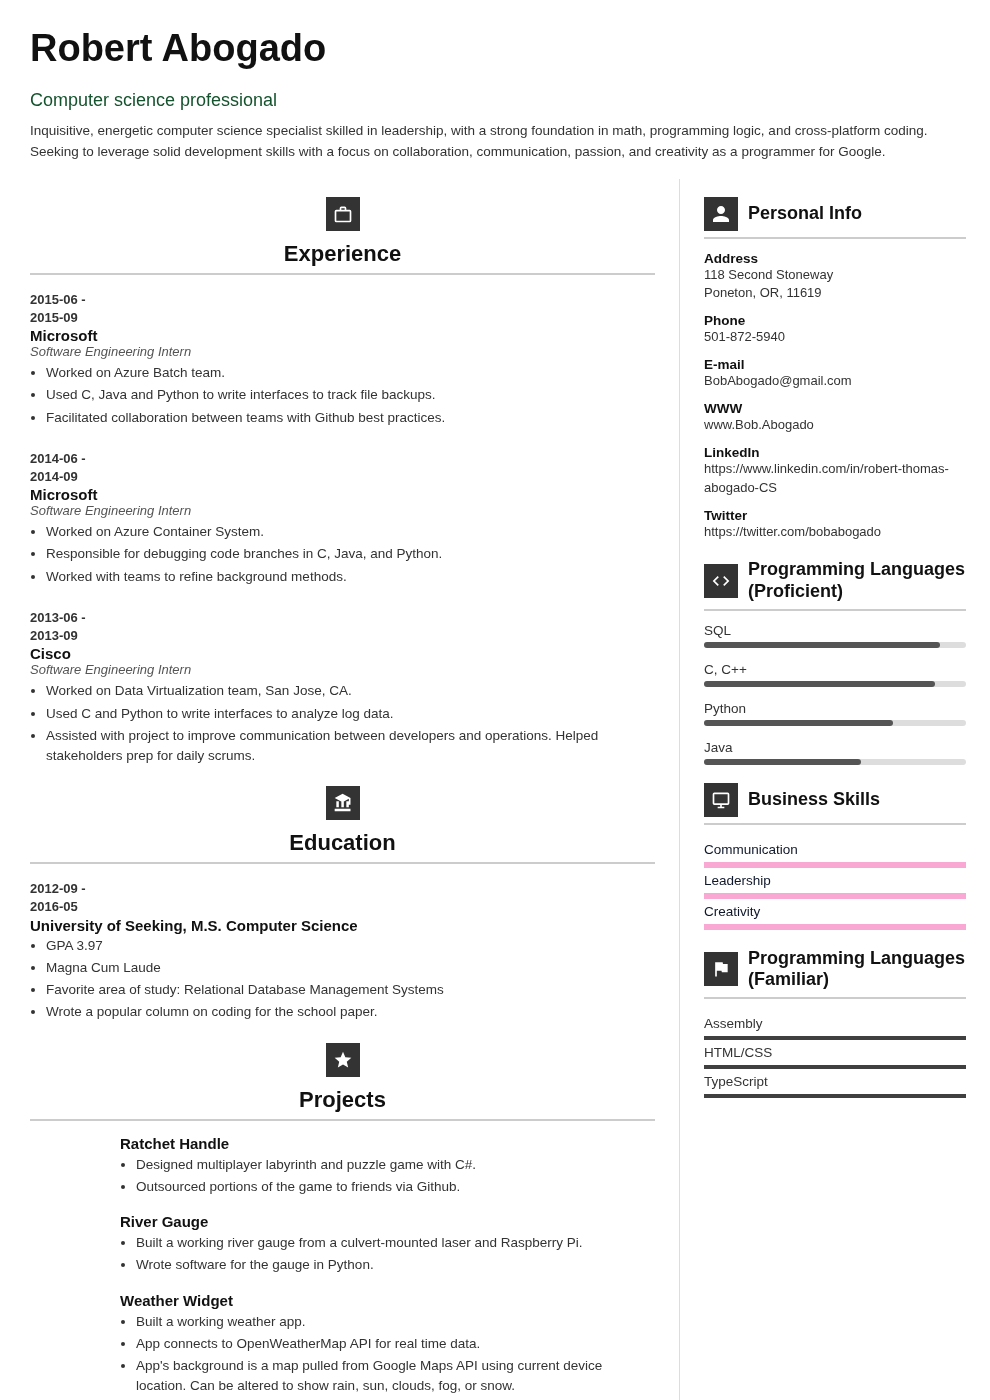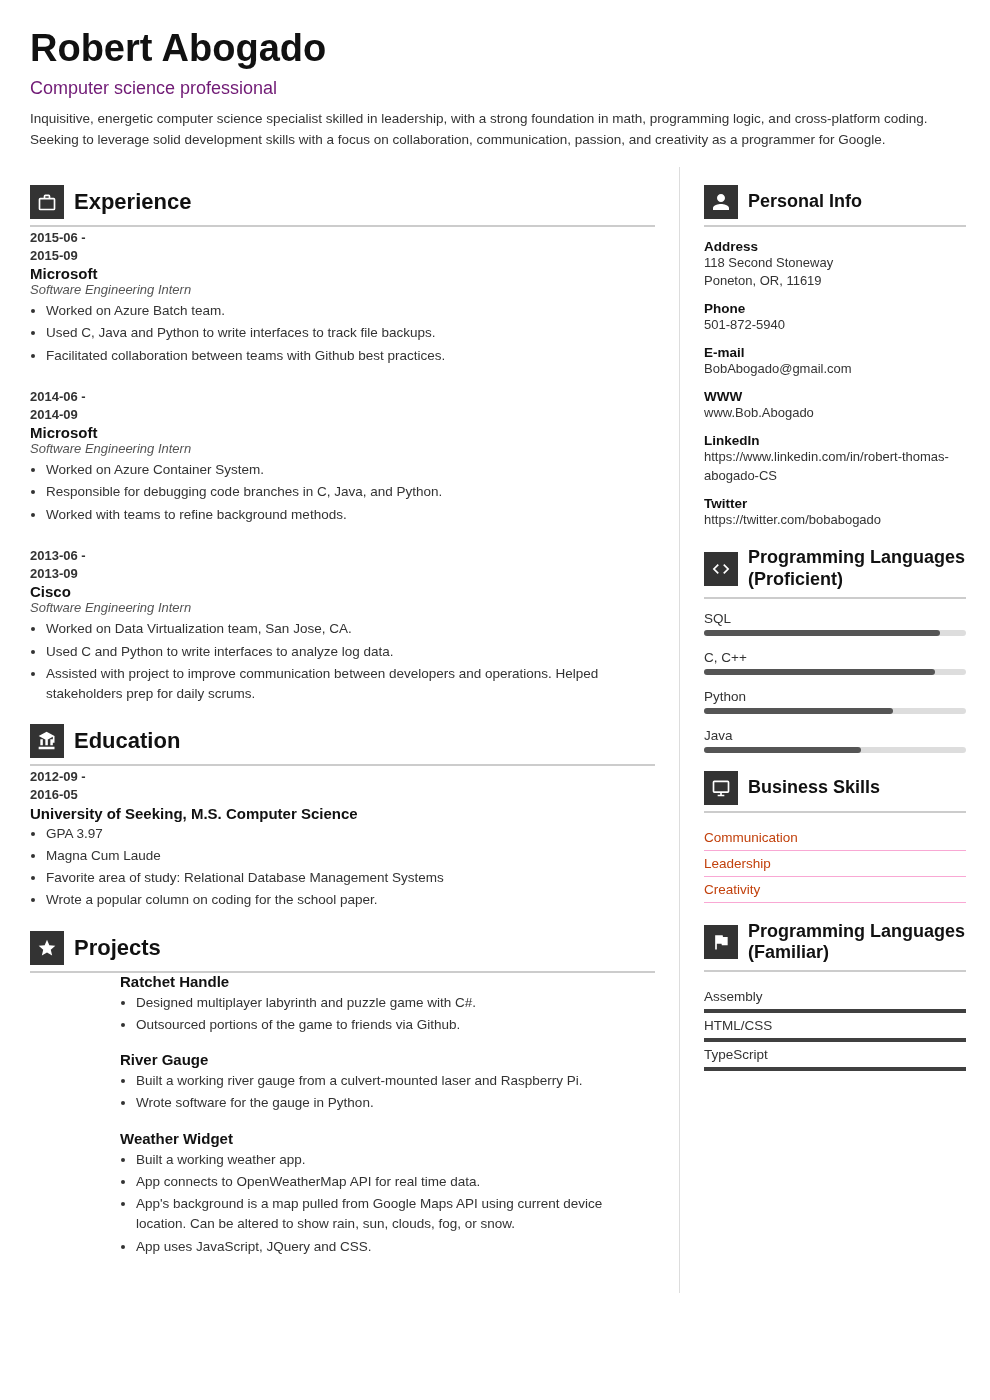--- a/index.html
+++ b/index.html
@@ -24,22 +24,22 @@
       padding: 28px 30px 16px 30px;
     }
     .header h1 {
       font-size: 38px;
       font-weight: 900;
       color: #111;
       line-height: 1.1;
     }
     .header .subtitle {
       font-size: 18px;
-      color: #701a75;
-      margin-top: 8px;
+      color: #14532d;
+      margin-top: 20px;
     }
     .header .summary {
       font-size: 13.5px;
       color: #333;
       margin-top: 10px;
       line-height: 1.55;
     }
 
     
     .two-col {
@@ -62,21 +62,23 @@
       padding: 10px 24px 20px 24px;
     }
 
     
     .section-header {
       display: flex;
       align-items: center;
       gap: 10px;
       border-bottom: 2px solid #ccc;
       padding-bottom: 6px;
+      margin-bottom: 14px;
       margin-top: 8px;
+      flex-direction: column;
     }
     .section-header .icon-box {
       width: 34px;
       height: 34px;
       background: #333;
       display: flex;
       align-items: center;
       justify-content: center;
       flex-shrink: 0;
     }
@@ -218,23 +220,23 @@
     }
     .skill-bar-fill {
       background: #555;
       height: 6px;
       border-radius: 3px;
     }
 
     
     .business-skill-item {
       font-size: 13.5px;
-      color: #c2410c;
+      color: #0f172a;
       padding: 5px 0;
-      border-bottom: 1px solid #f9a8d4;
+      border-bottom: 6px solid #f9a8d4;
     }
 
     
     .familiar-lang-item {
       font-size: 13.5px;
       color: #333;
       padding: 5px 0;
       border-bottom: 4px solid #404040;
     }
   </style>

